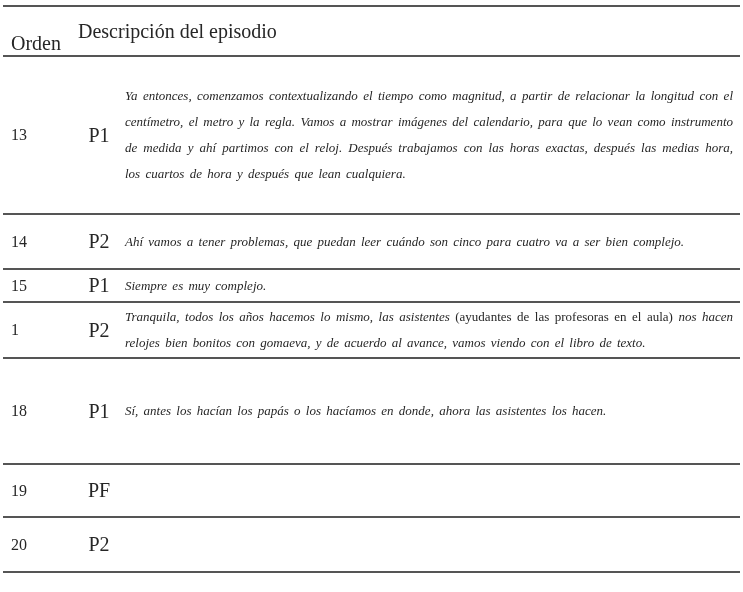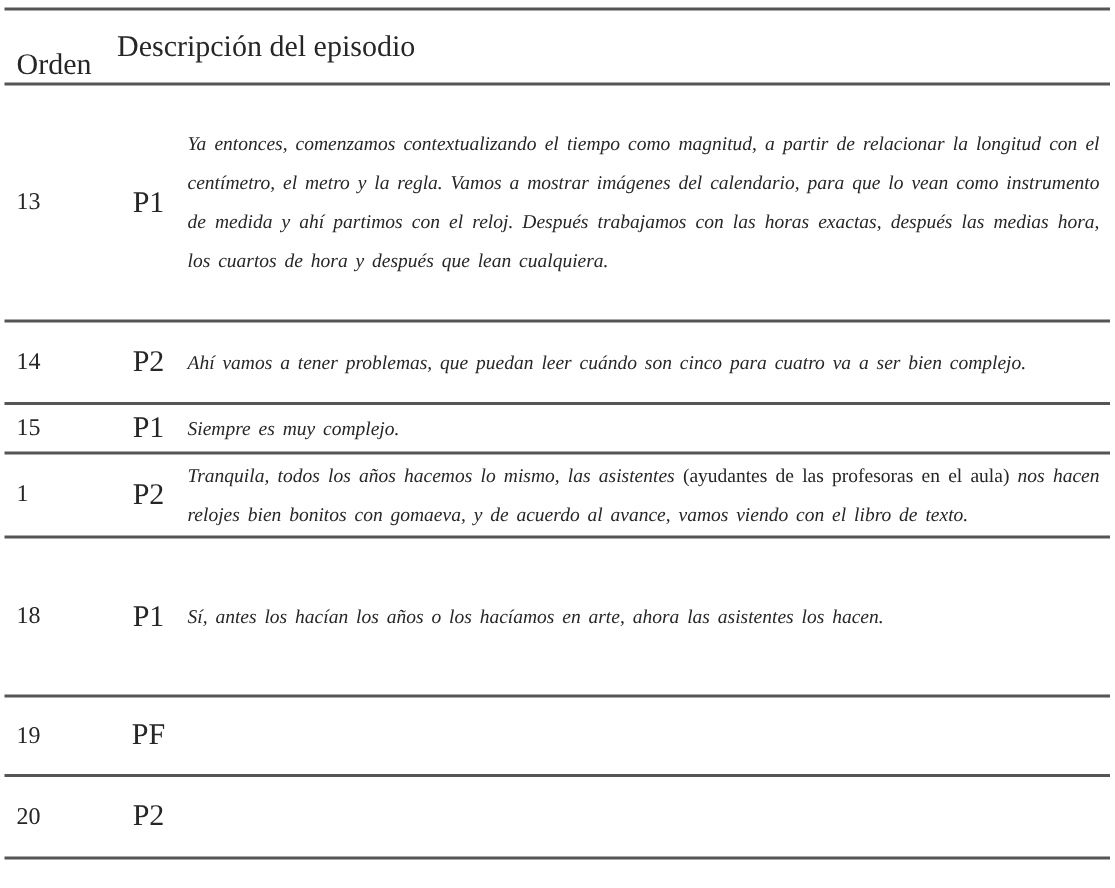--- a/index.html
+++ b/index.html
@@ -83,21 +83,21 @@
         <div class="cell-desc"><span class="it">Siempre es muy complejo.</span></div>
       </div>
       <div class="t-row">
         <div class="cell-orden">1</div>
         <div class="cell-code">P2</div>
         <div class="cell-desc"><span class="it">Tranquila, todos los años hacemos lo mismo, las asistentes </span><span class="rm">(ayudantes de las profesoras en el aula)</span><span class="it"> nos hacen relojes bien bonitos con gomaeva, y de acuerdo al avance, vamos viendo con el libro de texto.</span></div>
       </div>
       <div class="t-row">
         <div class="cell-orden">18</div>
         <div class="cell-code">P1</div>
-        <div class="cell-desc"><span class="it">Sí, antes los hacían los años o los hacíamos en arte, ahora las asistentes los hacen.</span></div>
+        <div class="cell-desc"><span class="it">Sí, antes los hacían los papás o los hacíamos en donde, ahora las asistentes los hacen.</span></div>
       </div>
       <div class="t-row">
         <div class="cell-orden">19</div>
         <div class="cell-code">PF</div>
       </div>
       <div class="t-row">
         <div class="cell-orden">20</div>
         <div class="cell-code">P2</div>
       </div>
     </div>

